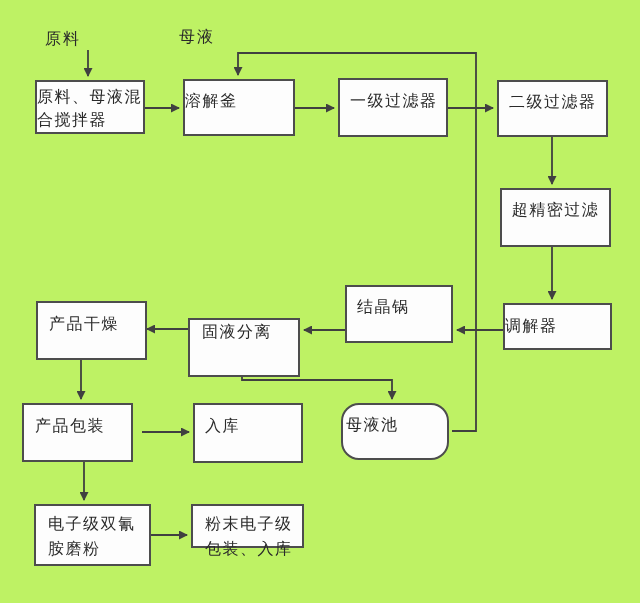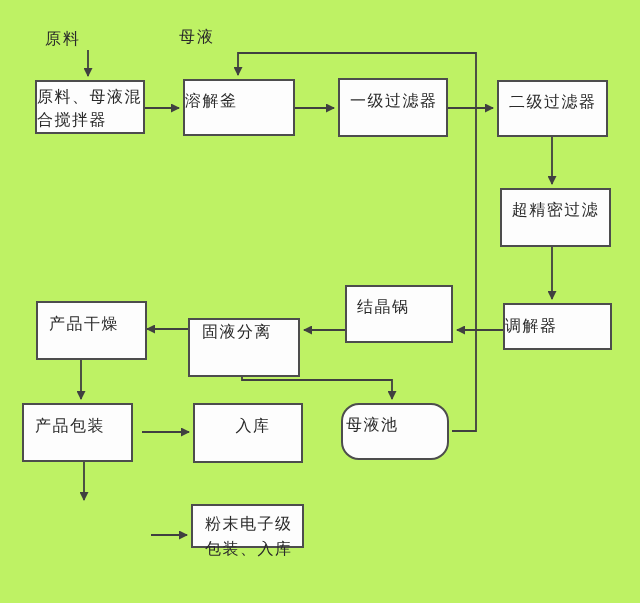--- a/index.html
+++ b/index.html
@@ -43,21 +43,21 @@
   #n-mixer       {left:35px;  top:80px;  width:110px; height:54px; line-height:23px; padding-top:3px;}
   #n-dissolver   {left:183px; top:79px;  width:112px; height:57px;}
   #n-filter1     {left:338px; top:78px;  width:110px; height:59px; padding-top:10px;}
   #n-filter2     {left:497px; top:80px;  width:111px; height:57px;}
   #n-ultrafilter {left:500px; top:188px; width:111px; height:59px; padding-left:0;text-align:center;}
   #n-regulator   {left:503px; top:303px; width:109px; height:47px; padding-top:10px;}
   #n-crystallizer{left:345px; top:285px; width:108px; height:58px;}
   #n-separator   {left:188px; top:300px; width:112px; height:59px; padding-left:12px; padding-top:1px;margin-top:18px;}
   #n-dryer       {left:36px;  top:301px; width:111px; height:59px; padding-left:11px; padding-top:10px;}
   #n-packing     {left:22px;  top:403px; width:111px; height:59px; padding-left:11px; padding-top:10px;}
-  #n-warehouse   {left:193px; top:403px; width:110px; height:60px; padding-top:10px;text-align:center;}
+  #n-warehouse   {left:193px; top:403px; width:110px; height:60px; padding-top:10px;}
   #n-pool        {left:341px; top:403px; width:108px; height:57px; padding-left:3px;border-radius:18px;}
   #n-grinder     {left:34px;  top:504px; width:117px; height:62px; padding-left:12px;}
   #n-powderpack  {left:191px; top:504px; width:113px; height:44px; padding-left:12px;}
   #lbl-raw   {left:45px;  top:29px;}
   #lbl-mliq  {left:179px; top:27px;}
 </style>
 </head>
 <body>
 
 <div class="canvas">
@@ -96,16 +96,18 @@
   <div class="node" id="n-filter1">一级过滤器</div>
   <div class="node" id="n-filter2">二级过滤器</div>
   <div class="node" id="n-ultrafilter">超精密过滤</div>
   <div class="node center" id="n-regulator">调解器</div>
   <div class="node" id="n-crystallizer">结晶锅</div>
   <div class="node" id="n-separator">固液分离</div>
   <div class="node" id="n-dryer">产品干燥</div>
   <div class="node" id="n-packing">产品包装</div>
   <div class="node" id="n-warehouse">入库</div>
   <div class="node" id="n-pool">母液池</div>
+  <div class="node twoline" id="n-grinder">电子级双氰
+胺磨粉</div>
   <div class="node twoline" id="n-powderpack">粉末电子级
 包装、入库</div>
 
 </div>
 
 </body></html>

